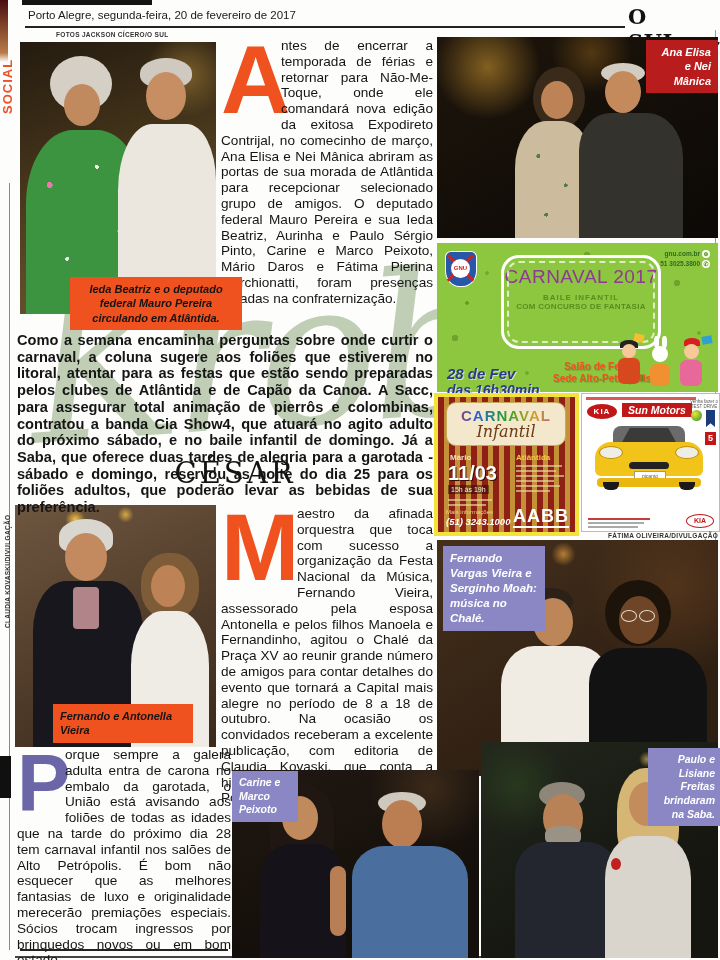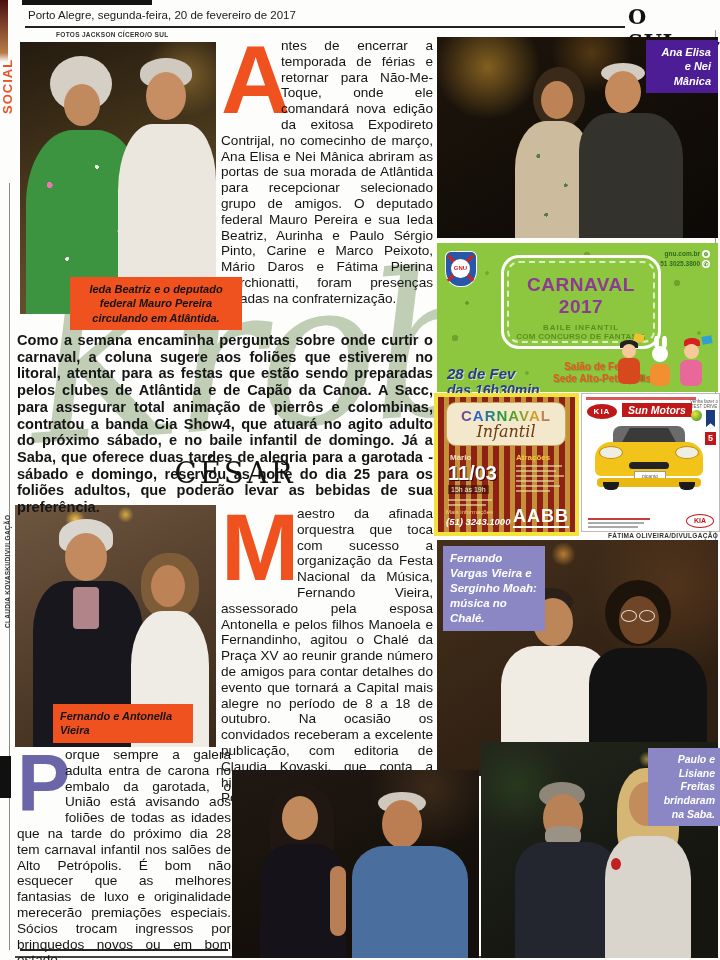--- a/index.html
+++ b/index.html
@@ -49,21 +49,21 @@
   #photo1{left:20px;top:42px;width:196px;height:272px;background:radial-gradient(circle 60px at 85% 12%, rgba(138,106,48,.8), transparent 70%),linear-gradient(160deg,#241b10 0%,#3f3018 35%,#5d4a28 70%,#6e5a35 100%);}
   #photo2{left:437px;top:37px;width:281px;height:201px;background:radial-gradient(circle 70px at 18% 15%, rgba(200,146,47,.6), transparent 75%),radial-gradient(circle 40px at 55% 8%, rgba(168,112,31,.4), transparent),linear-gradient(150deg,#1f160c,#120d08 60%,#0c0906);}
   #photo3{left:15px;top:505px;width:201px;height:242px;background:radial-gradient(circle 10px at 30% 6%, #f2c040, transparent),radial-gradient(circle 8px at 55% 4%, rgba(242,192,64,.8), transparent),linear-gradient(155deg,#6e5640,#4e3a28 60%,#3a2a1c);}
   #photo4{left:437px;top:540px;width:281px;height:236px;background:radial-gradient(circle 14px at 20% 10%, rgba(240,176,80,.9), transparent),radial-gradient(circle 12px at 45% 6%, rgba(232,160,64,.7), transparent),radial-gradient(circle 90px at 85% 20%, rgba(122,74,36,.4), transparent),linear-gradient(150deg,#45301c,#2e1f12 70%);}
   #photo5{left:232px;top:770px;width:247px;height:188px;background:radial-gradient(circle 60px at 80% 10%, rgba(106,74,42,.4), transparent),linear-gradient(160deg,#201812,#140f0a 70%);}
   #photo6{left:481px;top:742px;width:237px;height:216px;background:radial-gradient(circle 50px at 15% 20%, rgba(46,74,34,.55), transparent),radial-gradient(circle 8px at 70% 8%, rgba(224,192,96,.65), transparent),linear-gradient(150deg,#23271d,#14160f 70%);}
 
   
   .badge{position:absolute;font-weight:bold;font-style:italic;font-size:11px;line-height:1.3;padding:5px 7px;z-index:6;}
   .badge-orange{background:#ef511f;color:#141414;margin-left:34px;}
-  .badge-orange-w{background:#4c1d95;color:#ffffff;font-style:italic;}
+  .badge-orange-w{background:#b91c1c;color:#ffffff;font-style:italic;}
   .badge-purple{background:#8b87c5;color:#ffffff;}
   #badge1{left:36px;top:277px;width:158px;text-align:center;}
   #badge2{left:646px;top:40px;width:58px;text-align:right;}
   #badge3{left:19px;top:704px;width:126px;}
   #badge4{left:443px;top:546px;width:88px;font-size:11.5px;}
   #badge5{left:232px;top:771px;width:52px;font-size:10.5px;}
   #badge6{left:648px;top:748px;width:60px;text-align:right;font-size:10.5px;}
 
   .credit{font-size:6.5px;color:#333;letter-spacing:0.3px;font-weight:bold;position:absolute;z-index:6;}
   #credit-fatima{left:560px;top:532px;width:158px;text-align:right;}
@@ -72,21 +72,21 @@
   
   #gnu-ad{position:absolute;left:437px;top:243px;width:281px;height:149px;z-index:2;background-color:#8dc63f;
     background-image:radial-gradient(circle 3px at 18px 95px,#6fa32c 99%,transparent),radial-gradient(circle 2px at 50px 30px,#74aa32 99%,transparent),radial-gradient(circle 3px at 240px 40px,#6fa32c 99%,transparent),radial-gradient(circle 2px at 262px 90px,#74aa32 99%,transparent),radial-gradient(circle 3px at 150px 12px,#6fa32c 99%,transparent),radial-gradient(circle 2px at 90px 130px,#74aa32 99%,transparent),radial-gradient(circle 3px at 205px 135px,#679c28 99%,transparent),radial-gradient(circle 2px at 30px 60px,#679c28 99%,transparent);}
   #gnu-shield{position:absolute;left:8px;top:8px;width:30px;height:34px;background:#2857a8;border:1.5px solid #fff;border-radius:6px 6px 45% 45%;}
   .gnu-x{position:absolute;left:13px;top:-2px;width:3px;height:36px;background:#d02020;}
   #gnu-shield .x1{transform:rotate(45deg);} #gnu-shield .x2{transform:rotate(-45deg);}
   #gnu-shield-circle{position:absolute;left:5px;top:7px;width:19px;height:19px;background:#fff;border-radius:50%;color:#d02020;font-size:6px;font-weight:bold;text-align:center;line-height:19px;}
   #gnu-contact{position:absolute;right:8px;top:6px;text-align:right;font-size:6.5px;color:#2f6b1f;font-weight:bold;line-height:10px;}
   .cicon{display:inline-block;width:8px;height:8px;background:#fff;border-radius:50%;color:#5a8f28;font-size:6px;line-height:8px;text-align:center;margin-left:2px;vertical-align:middle;}
   #gnu-frame{position:absolute;left:64px;top:12px;width:154px;height:88px;border:3px solid #fff;border-radius:18px;outline:2px dashed rgba(255,255,255,.7);outline-offset:-8px;text-align:center;}
-  #gnu-title{margin-top:16px;font-size:19px;font-weight:bold;color:#8e3a94;letter-spacing:0.5px;}
+  #gnu-title{margin-top:8px;font-size:19px;font-weight:normal;color:#8e3a94;letter-spacing:0.5px;}
   #gnu-sub1{margin-top:5px;font-size:8px;font-weight:bold;color:#55901e;letter-spacing:1px;}
   #gnu-sub2{font-size:8px;font-weight:bold;color:#55901e;letter-spacing:0.3px;}
   #gnu-when{position:absolute;left:10px;top:96px;color:#2b3a8e;font-weight:bold;font-style:italic;line-height:1.12;text-shadow:1px 1px 0 rgba(255,255,255,.6);}
   #gnu-date{font-size:15px;margin-top:27px;} #gnu-time1{font-size:14px;} #gnu-time2{font-size:16px;}
   #gnu-venue{position:absolute;left:116px;top:118px;text-align:center;color:#e8541e;font-weight:bold;font-size:10px;line-height:1.2;text-shadow:1px 1px 0 rgba(0,0,0,.15);}
   #gnu-kids{position:absolute;right:4px;bottom:2px;width:96px;height:56px;}
 
   
   #aabb-ad{position:absolute;left:434px;top:393px;width:137px;height:135px;border:4px solid #f3e23a;z-index:2;background:repeating-linear-gradient(90deg,#8e2015 0 6px,#c49038 6px 11px);}
   #aabb-banner{position:absolute;left:8px;top:5px;width:118px;height:42px;background:#f3e8cc;border:1px solid #caa85a;border-radius:10px;text-align:center;}
@@ -226,21 +226,21 @@
   <div id="aabb-ad">
     <div id="aabb-banner">
       <div id="aabb-title">CARNAVAL</div>
       <div id="aabb-subtitle">Infantil</div>
     </div>
     <div id="aabb-day-label">Mário</div>
     <div id="aabb-day">11/03</div>
     <div id="aabb-time">15h às 19h</div>
     <div class="aabb-tiny" style="left:10px;top:102px;width:44px;"></div>
     <div class="aabb-tiny" style="left:10px;top:107px;width:38px;"></div>
-    <div id="aabb-attr-label">Atrações</div>
+    <div id="aabb-attr-label">Atlântida</div>
     <div class="aabb-tiny" style="left:78px;top:68px;width:46px;"></div>
     <div class="aabb-tiny" style="left:78px;top:73px;width:40px;"></div>
     <div class="aabb-tiny" style="left:78px;top:78px;width:48px;"></div>
     <div class="aabb-tiny" style="left:78px;top:83px;width:38px;"></div>
     <div class="aabb-tiny" style="left:78px;top:88px;width:44px;"></div>
     <div class="aabb-tiny" style="left:78px;top:93px;width:34px;"></div>
     <div id="aabb-info-label">Mais informações</div>
     <div id="aabb-phone">(51) 3243.1000</div>
     <div id="aabb-logo">AABB</div>
   </div>
@@ -307,20 +307,21 @@
 
   <div id="photo5" class="photo">
     <div class="d" style="left:38px;top:14px;width:64px;height:84px;background:#201712;border-radius:45% 45% 30% 30%;"></div>
     <div class="d" style="left:50px;top:26px;width:36px;height:44px;background:#c08a5c;border-radius:50%;"></div>
     <div class="d" style="left:28px;top:74px;width:86px;height:114px;background:#15121a;border-radius:35% 35% 0 0;"></div>
     <div class="d" style="left:98px;top:96px;width:16px;height:70px;background:#b97f54;border-radius:8px;"></div>
     <div class="d" style="left:146px;top:22px;width:48px;height:22px;background:#cfc8be;border-radius:50%;"></div>
     <div class="d" style="left:150px;top:30px;width:40px;height:48px;background:#bb7e52;border-radius:50%;"></div>
     <div class="d" style="left:120px;top:76px;width:116px;height:112px;background:#4a6f9e;border-radius:28% 30% 0 0;"></div>
   </div>
+  <div id="badge5" class="badge badge-purple">Carine e Marco Peixoto</div>
 
   <div id="photo6" class="photo">
     <div class="d" style="left:58px;top:40px;width:46px;height:26px;background:#8e8678;border-radius:50%;"></div>
     <div class="d" style="left:62px;top:52px;width:40px;height:48px;background:#b98256;border-radius:50%;"></div>
     <div class="d" style="left:64px;top:84px;width:36px;height:20px;background:#9a9284;border-radius:40%;"></div>
     <div class="d" style="left:34px;top:100px;width:104px;height:116px;background:#23262e;border-radius:28% 30% 0 0;"></div>
     <div class="d" style="left:136px;top:26px;width:62px;height:96px;background:#d6b674;border-radius:45% 45% 35% 35%;"></div>
     <div class="d" style="left:148px;top:40px;width:34px;height:44px;background:#c38c5c;border-radius:50%;"></div>
     <div class="d" style="left:124px;top:94px;width:86px;height:122px;background:#d9d5cd;border-radius:35% 35% 0 0;"></div>
     <div class="d" style="left:130px;top:116px;width:10px;height:12px;background:#c02020;border-radius:50%;"></div>

